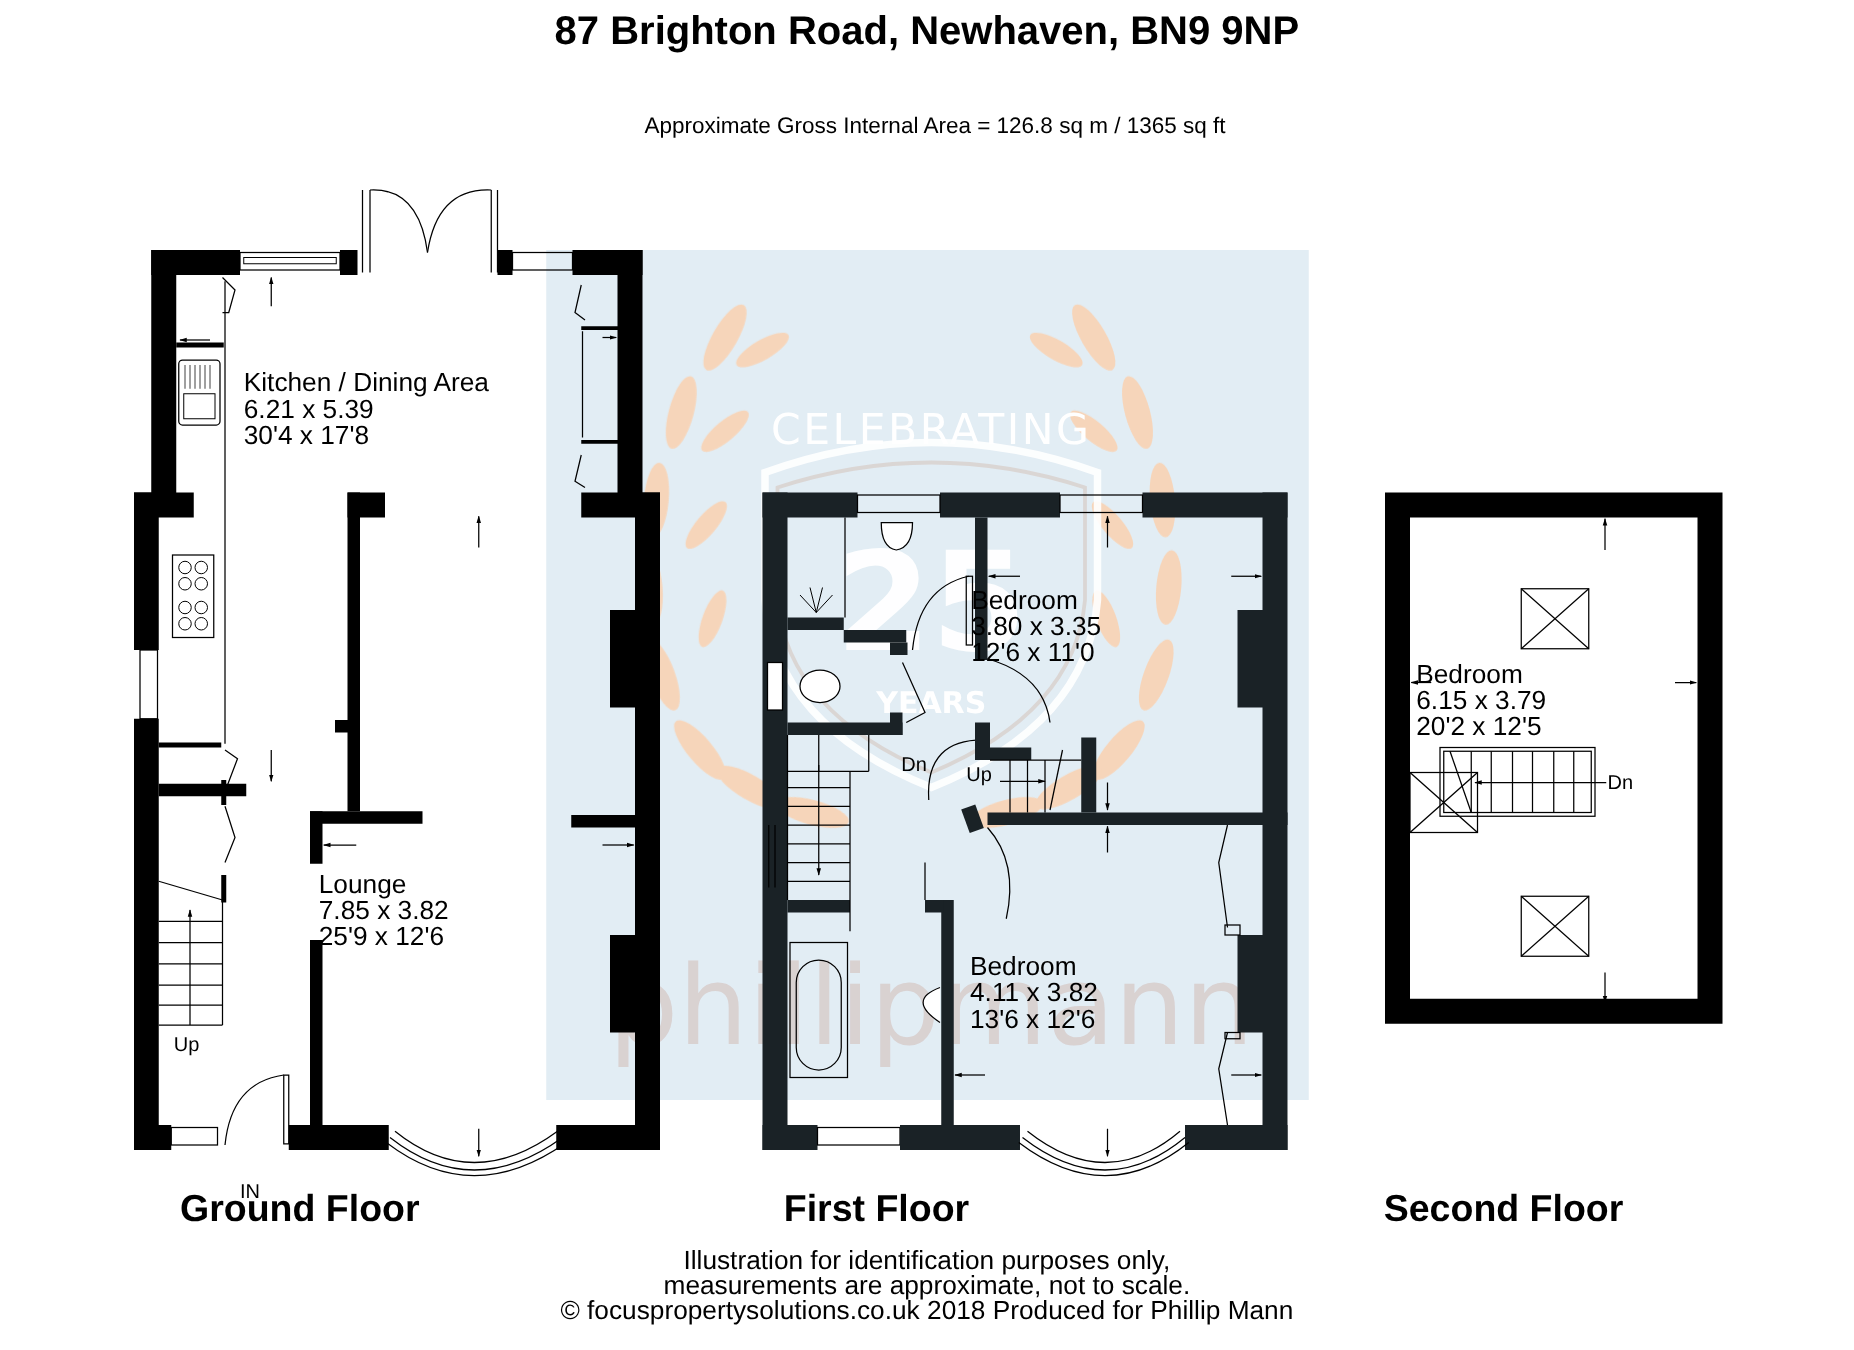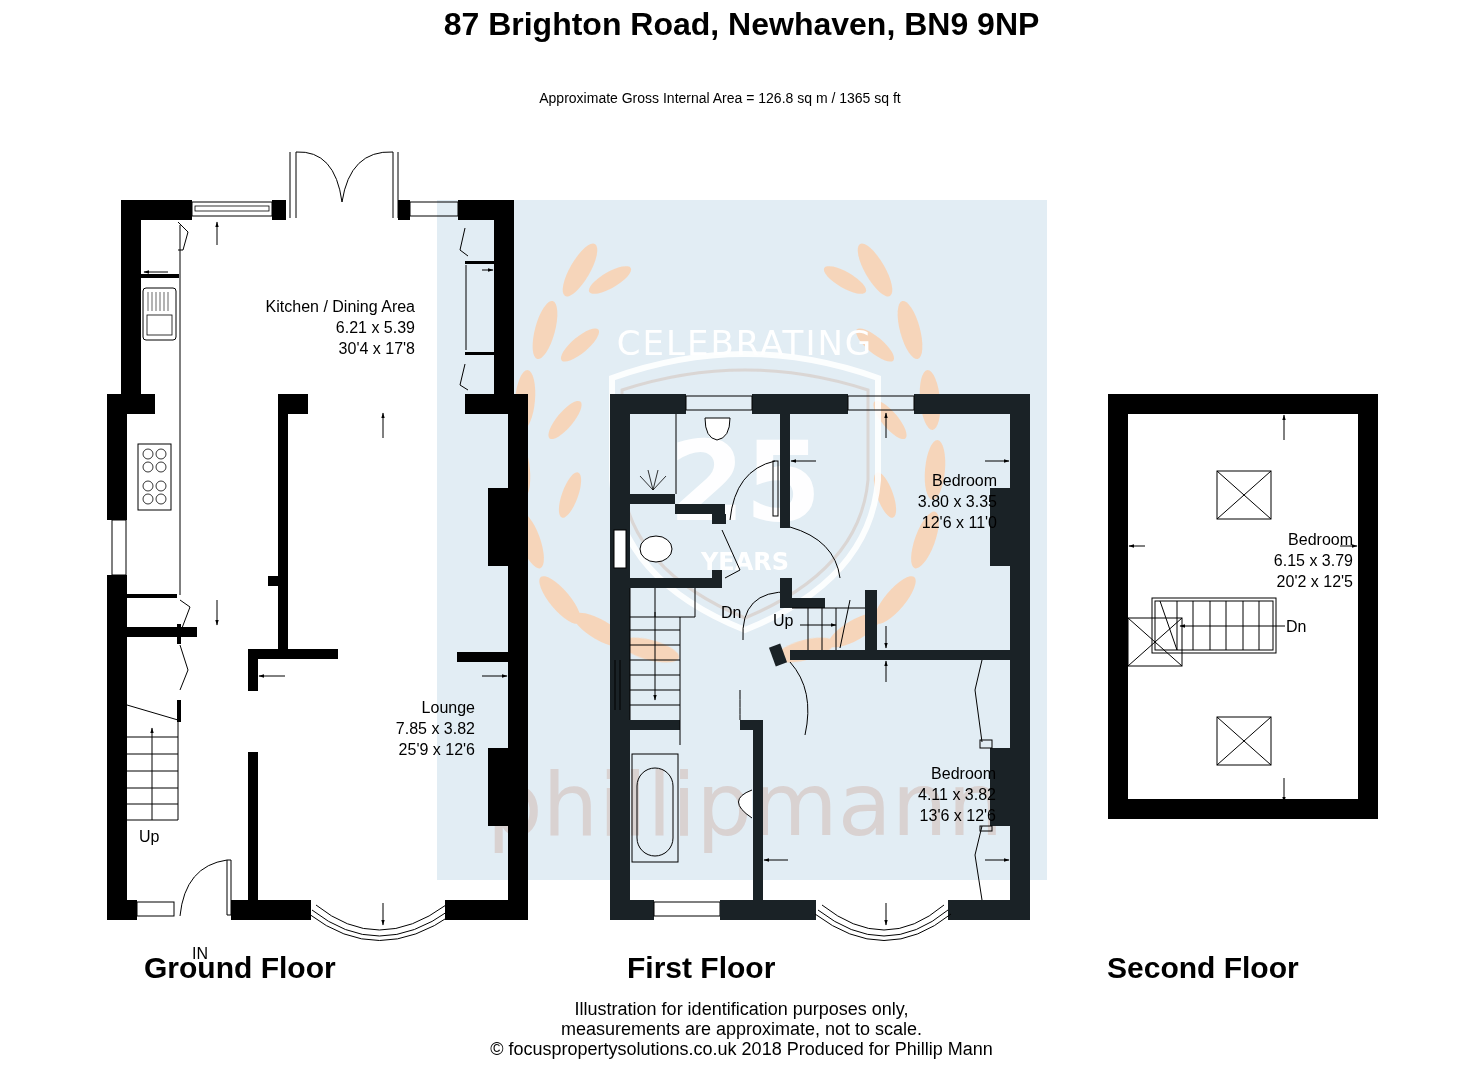--- a/index.html
+++ b/index.html
@@ -1,23 +1,23 @@
 <!DOCTYPE html>
 <html><head>
 <meta charset="utf-8">
 <style>
   html, body { margin:0; padding:0; background:#ffffff; }
   body { width:1483px; height:1080px; position:relative; overflow:hidden; font-family:"Liberation Sans", sans-serif; color:#000; }
   .title { position:absolute; left:0; width:1483px; top:6px; text-align:center; font-weight:bold; font-size:32px; letter-spacing:0px; }
-  .subtitle { position:absolute; left:0; width:1440px; top:90px; text-align:center; font-size:14px; }
+  .subtitle { position:absolute; left:0; width:1440px; top:90px; text-align:center; font-size:18px;padding-left:28px; }
   .plan { position:absolute; left:0; top:0; }
   .floor-label { position:absolute; top:951px; font-weight:bold; font-size:30px; }
-  .room-label { position:absolute; text-align:right; font-size:16px; line-height:21px; width:220px; }
+  .room-label { position:absolute; text-align:left; font-size:21px; line-height:21px; width:220px; }
   .small { position:absolute; font-size:16px; }
-  .footer { position:absolute; left:0; width:1483px; top:999px; text-align:center; font-size:18px; line-height:20px; }
+  .footer { position:absolute; left:0; width:1483px; top:999px; text-align:center; font-size:21px; line-height:20px; }
 </style>
 </head>
 <body>
 
 <div class="title">87 Brighton Road, Newhaven, BN9 9NP</div>
 <div class="subtitle">Approximate Gross Internal Area = 126.8 sq m / 1365 sq ft</div>
 
 <svg class="plan" width="1483" height="1080" viewBox="0 0 1483 1080" xmlns="http://www.w3.org/2000/svg">
   <defs>
     <marker id="arr" viewBox="0 0 10 10" refX="9" refY="5" markerWidth="6" markerHeight="6" orient="auto">

